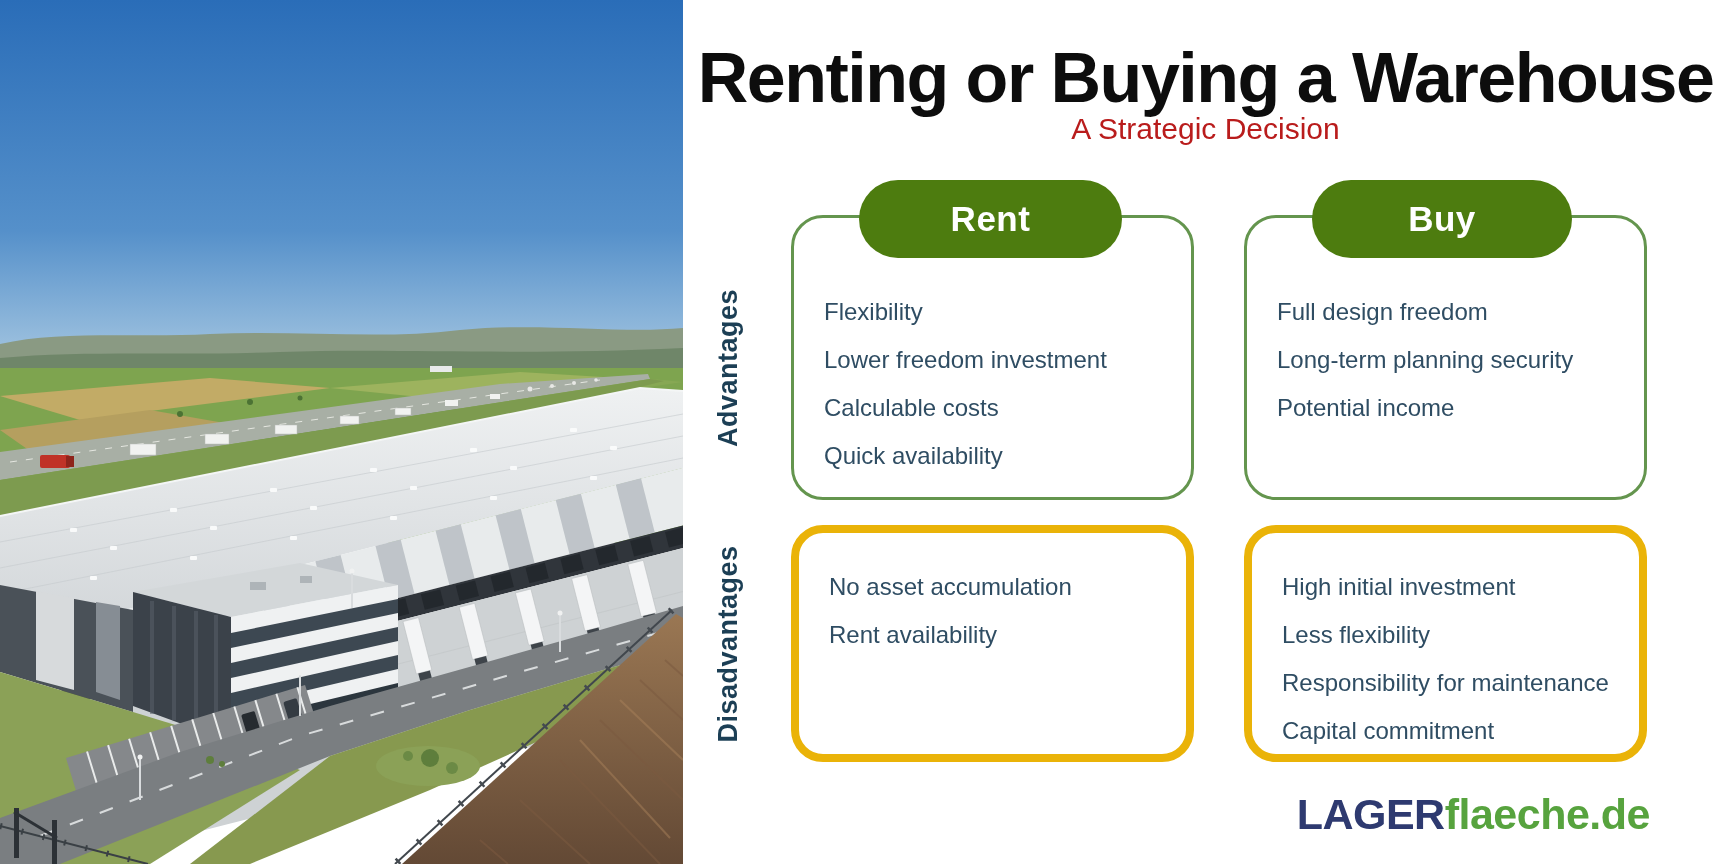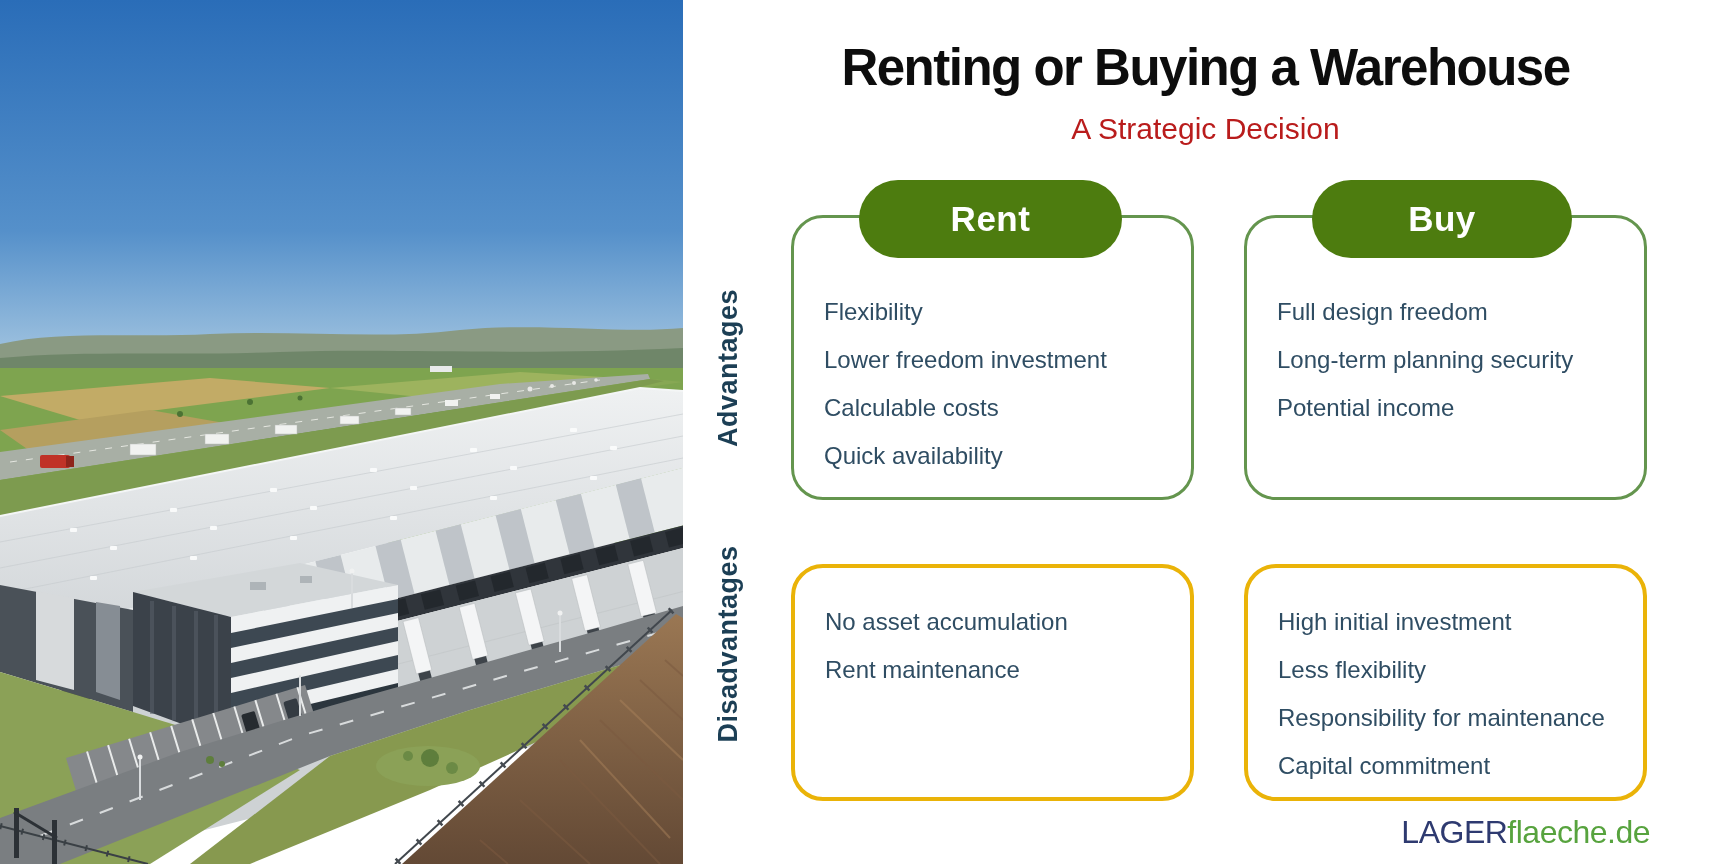--- a/index.html
+++ b/index.html
@@ -6,47 +6,47 @@
   html,body { width:1728px; height:864px; }
   body { font-family:"Liberation Sans","DejaVu Sans",sans-serif; background:#ffffff; }
   .stage { position:relative; width:1728px; height:864px; overflow:hidden; background:#fff; }
 
   .photo { position:absolute; left:0; top:0; width:683px; height:864px; }
   .photo svg { display:block; width:100%; height:100%; }
 
   .panel { position:absolute; left:683px; top:0; width:1045px; height:864px; background:#fff; }
 
   .title { position:absolute; top:38px; left:0; width:100%; text-align:center;
-           font-size:51px; font-weight:700; letter-spacing:-1.5px; color:#0d0d0d; }
+           font-size:70px; font-weight:700; letter-spacing:-1.5px; color:#0d0d0d; }
   .subtitle { position:absolute; top:112px; left:0; width:100%; text-align:center;
               font-size:30px; font-weight:400; color:#b91c1c; }
 
   .rowlabel { position:absolute; width:300px; height:44px; line-height:44px; text-align:center;
               font-size:27px; font-weight:700; color:#1c3f55; letter-spacing:.5px;
               transform:rotate(-90deg); }
   .rowlabel.adv { left:-105px; top:346px; }
   .rowlabel.dis { left:-105px; top:622px; }
 
   .pill { position:absolute; top:180px; height:78px; border-radius:40px; background:#4d7c0f;
           color:#fff; font-size:35px; font-weight:700; letter-spacing:.5px;
           display:flex; align-items:center; justify-content:center; z-index:2; }
   .pill.rent { left:176px; width:263px; }
   .pill.buy  { left:629px; width:260px; }
 
   .box { position:absolute; width:403px; border-radius:32px; background:#fff; z-index:1; }
   .box.adv { top:215px; height:285px; border:3px solid #64954e; }
-  .box.dis { top:564px; height:237px; border:4px solid #eab308; }
+  .box.dis { top:525px; height:237px; border:8px solid #eab308; }
   .box.left  { left:108px; }
   .box.right { left:561px; }
   .box ul { list-style:none; font-size:24px; line-height:48px; color:#2f4d63; }
   .box.adv ul { padding:70px 10px 0 30px; }
   .box.dis ul { padding:30px 10px 0 30px; }
 
-  .logo { position:absolute; top:790px; right:78px; font-size:32px; font-weight:400;
-          letter-spacing:-0.5px; white-space:nowrap;margin-top:24px; }
+  .logo { position:absolute; top:790px; right:78px; font-size:43px; font-weight:700;
+          letter-spacing:-0.5px; white-space:nowrap; }
   .logo .p1 { color:#2e3a70; }
   .logo .p2 { color:#57a33e; }
 </style>
 </head>
 <body>
 
 <div class="stage">
 
   <div class="photo" role="img" aria-label="Aerial view of a modern logistics warehouse complex with loading docks, trucks, an office building, parking lot, motorway and a plowed field">
     <svg viewBox="0 0 683 864" preserveAspectRatio="none">
@@ -273,21 +273,21 @@
       <ul>
         <li>Full design freedom</li>
         <li>Long-term planning security</li>
         <li>Potential income</li>
       </ul>
     </div>
 
     <div class="box dis left">
       <ul>
         <li>No asset accumulation</li>
-        <li>Rent maintenance</li>
+        <li>Rent availability</li>
       </ul>
     </div>
 
     <div class="box dis right">
       <ul>
         <li>High initial investment</li>
         <li>Less flexibility</li>
         <li>Responsibility for maintenance</li>
         <li>Capital commitment</li>
       </ul>

